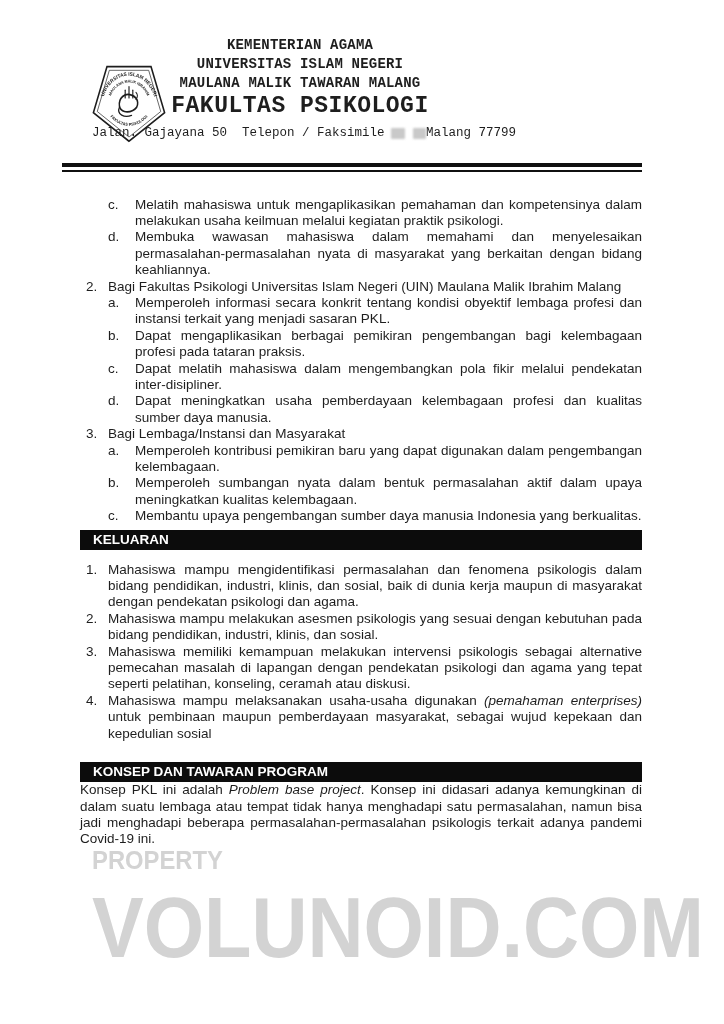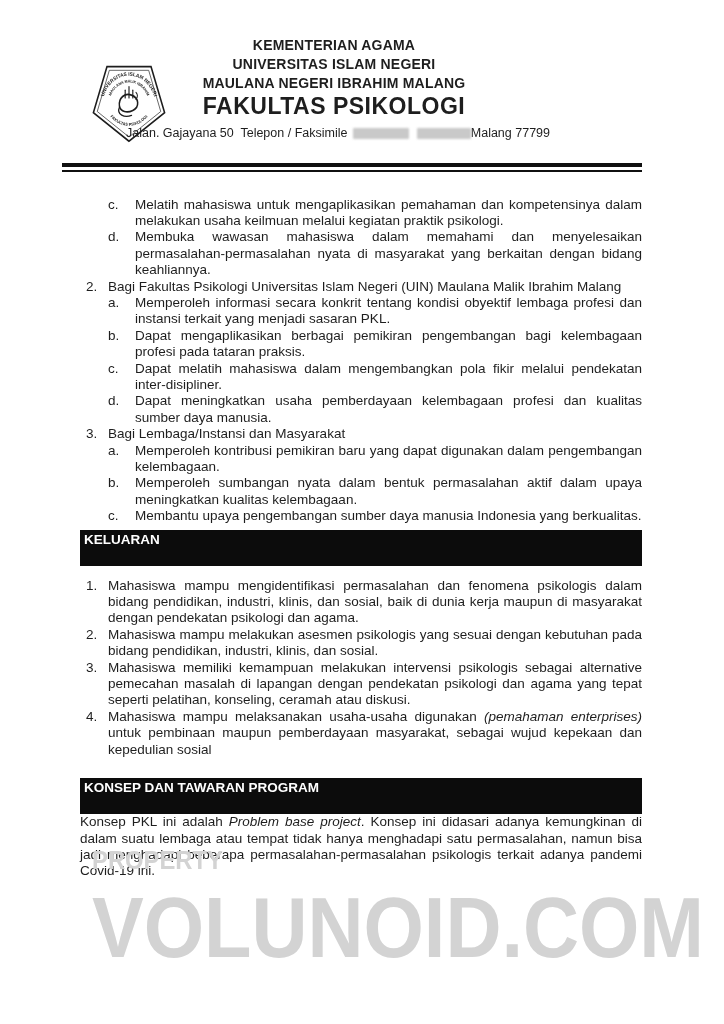--- a/index.html
+++ b/index.html
@@ -3,22 +3,22 @@
 <meta charset="utf-8">
 <style>
   html,body{margin:0;padding:0;background:#ffffff;}
   body{width:724px;height:1024px;position:relative;overflow:hidden;
        font-family:"Liberation Sans",sans-serif;color:#1e1e1e;}
   .page{position:absolute;inset:0;background:#fff;}
 
   
   .header{position:relative;height:163px;}
   .logo{position:absolute;left:89px;top:56px;width:80px;height:88px;}
-  .head-text{margin-left:118px;width:432px;padding-top:36px;text-align:center;
-             font-family:Liberation Sans, sans-serif;}
+  .head-text{margin-left:84px;width:432px;padding-top:36px;text-align:center;
+             font-family:Liberation Mono, monospace;}
   .h-line{font-weight:bold;font-size:14px;line-height:19px;letter-spacing:.2px;}
   .h-fac{font-weight:bold;font-size:23px;line-height:27px;letter-spacing:.5px;}
   .addr{font-size:12.5px;line-height:16px;text-align:right;margin-top:5px;padding-left:8px;}
   .addr-row{display:flex;align-items:center;white-space:pre;}
   .redact{display:inline-block;background:#c9c9c9;height:11px;border-radius:1px;
           filter:blur(1.2px);vertical-align:middle;}
   .r-tel1{width:56px;margin-left:6px;}
   .r-tel2{width:54px;margin-left:8px;}
   .r-mail{width:158px;margin-left:5px;}
   .addr-spacer{flex:1;}
@@ -28,21 +28,21 @@
   
   .content{margin:25px 82px 0 80px;width:562px;font-size:13.5px;line-height:16.4px;
            text-align:justify;}
   .nrow{display:flex;}
   .num{flex:0 0 28px;padding-left:6px;box-sizing:border-box;}
   .ncontent{flex:1;text-align:justify;}
   .sub{display:flex;margin-left:28px;}
   .ltr{flex:0 0 27px;}
   .stext{flex:1;text-align:justify;}
   .bar{background:#0c0c0c;color:#ffffff;font-weight:bold;font-size:13.5px;
-       height:36px;line-height:20px;padding-left:4px;margin-top:5px;}
+       height:20px;line-height:20px;padding-left:13px;margin-top:5px;}
   .bar.second{margin-top:20px;}
   .after-bar{margin-top:12px;}
   .para{margin-top:0;text-align:justify;}
   i{font-style:italic;}
 
   
   .wm1{position:absolute;left:92px;top:845px;}
   .wm2{position:absolute;left:92px;top:891px;}
 </style>
 </head>
@@ -76,21 +76,21 @@
         <path d="M57,49 L57,60" stroke-width="1.8"></path>
         <path d="M63,44 L63,60" stroke-width="1.8"></path>
         <path d="M69,49 L69,60" stroke-width="1.8"></path>
         <path d="M74,52 C77,55 77,59 74,62" stroke-width="1.6"></path>
       </g>
     </svg>
 
     <div class="head-text">
       <div class="h-line">KEMENTERIAN AGAMA</div>
       <div class="h-line">UNIVERSITAS ISLAM NEGERI</div>
-      <div class="h-line">MAULANA NEGERI IBRAHIM MALANG</div>
+      <div class="h-line">MAULANA MALIK TAWARAN MALANG</div>
       <div class="h-fac">FAKULTAS PSIKOLOGI</div>
       <div class="addr">
         <div class="addr-row">
           <span>Jalan. Gajayana 50  Telepon / Faksimile</span>
           <span class="redact r-tel1"></span>
           <span class="redact r-tel2"></span>
           <span class="addr-spacer"></span>
           <span>Malang 77799</span>
         </div>
       </div>

